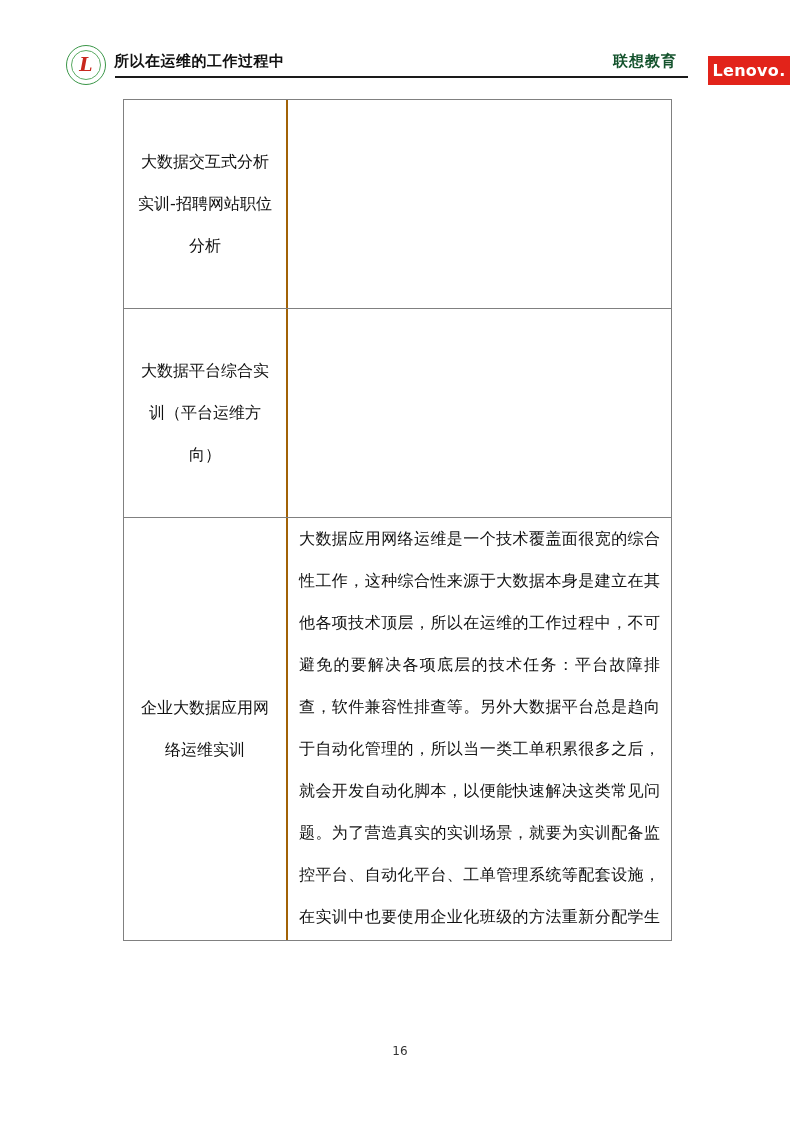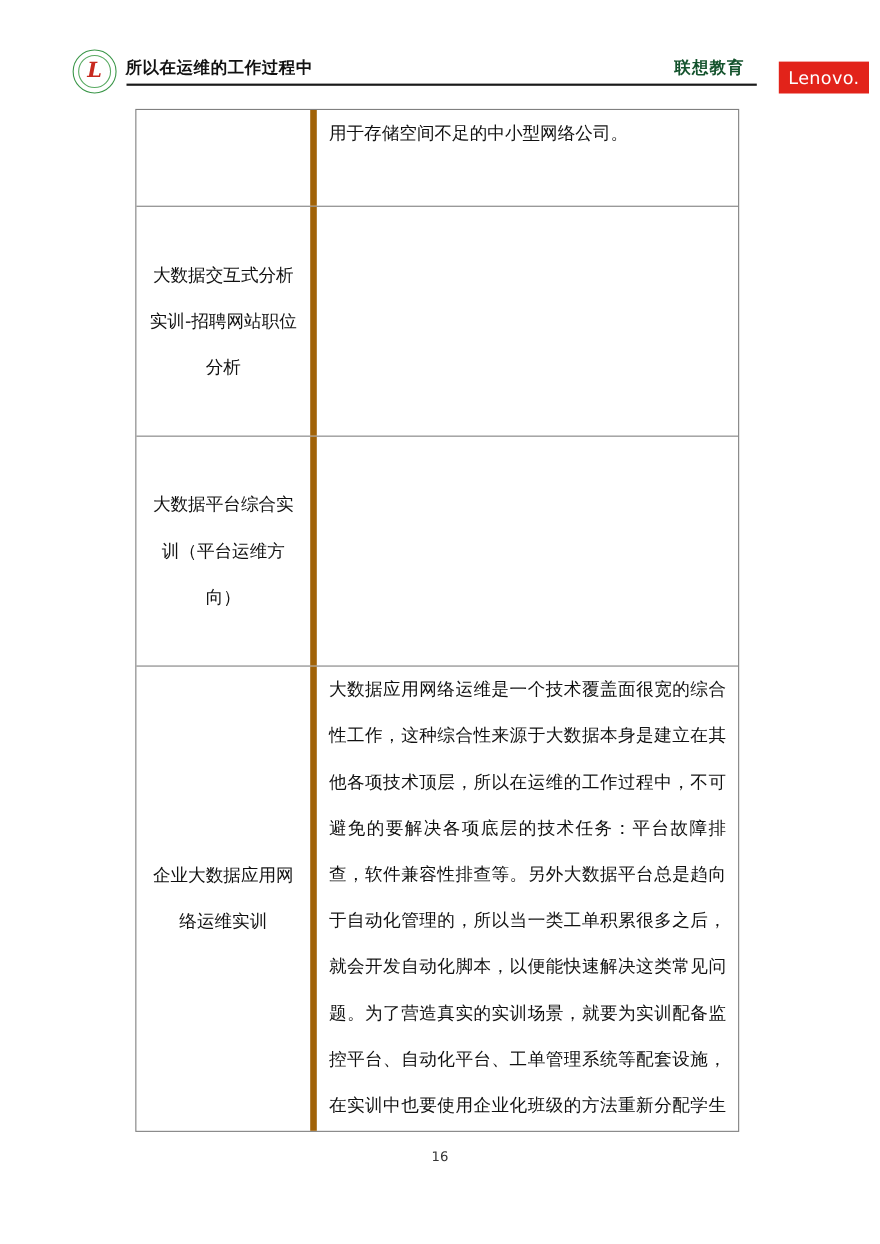--- a/index.html
+++ b/index.html
@@ -51,40 +51,40 @@
     width: 573px; height: 2px; background: #1a1a1a;
   }
 
   .lenovo-box {
     position: absolute; left: 708px; top: 56px;
     width: 82px; height: 29px;
     background: #e2231a;
     display: flex; align-items: center; justify-content: center;
   }
   .lenovo-box .lenovo-text {
-    color: #ffffff; font-weight: normal; font-size: 16px;
+    color: #ffffff; font-weight: bold; font-size: 16px;
     letter-spacing: 0.3px; line-height: 1;
   }
 
   
   .course-table {
     position: absolute; left: 123px; top: 99px;
     width: 549px;
     border: 1px solid #808080;
   }
   .row { display: flex; border-bottom: 1px solid #808080; }
   .row:last-child { border-bottom: none; }
   .row.r1 { height: 88px; }
   .row.r2 { height: 209px; }
   .row.r3 { height: 209px; }
   .row.r4 { height: 422px; }
 
   .cell-title {
     width: 164px; flex: 0 0 164px;
-    border-right: 6px solid #a16207;
+    border-right: 2px solid #a16207;
     display: flex; align-items: center; justify-content: center;
     text-align: center;
     padding: 0 11px;
     font-size: 16px; line-height: 42px; color: #111;
   }
   .cell-body {
     flex: 1;
     padding: 0 11px;
     font-size: 16px; line-height: 42px; color: #111;
     text-align: justify;
@@ -107,24 +107,20 @@
   </div>
   <div class="school-name">所以在运维的工作过程中</div>
   <div class="brand-label">联想教育</div>
   <div class="header-rule"></div>
   <div class="lenovo-box">
     <span class="lenovo-text">Lenovo.</span>
   </div>
 </div>
 
 <div class="course-table">
-  <div class="row r1">
-    <div class="cell-title"></div>
-    <div class="cell-body">用于存储空间不足的中小型网络公司。</div>
-  </div>
   <div class="row r2">
     <div class="cell-title">大数据交互式分析实训-招聘网站职位分析</div>
   </div>
   <div class="row r3">
     <div class="cell-title">大数据平台综合实训（平台运维方向）</div>
   </div>
   <div class="row r4">
     <div class="cell-title">企业大数据应用网络运维实训</div>
     <div class="cell-body">大数据应用网络运维是一个技术覆盖面很宽的综合性工作，这种综合性来源于大数据本身是建立在其他各项技术顶层，所以在运维的工作过程中，不可避免的要解决各项底层的技术任务：平台故障排查，软件兼容性排查等。另外大数据平台总是趋向于自动化管理的，所以当一类工单积累很多之后，就会开发自动化脚本，以便能快速解决这类常见问题。为了营造真实的实训场景，就要为实训配备监控平台、自动化平台、工单管理系统等配套设施，在实训中也要使用企业化班级的方法重新分配学生角色。本实训就是采取以上</div>
   </div>

